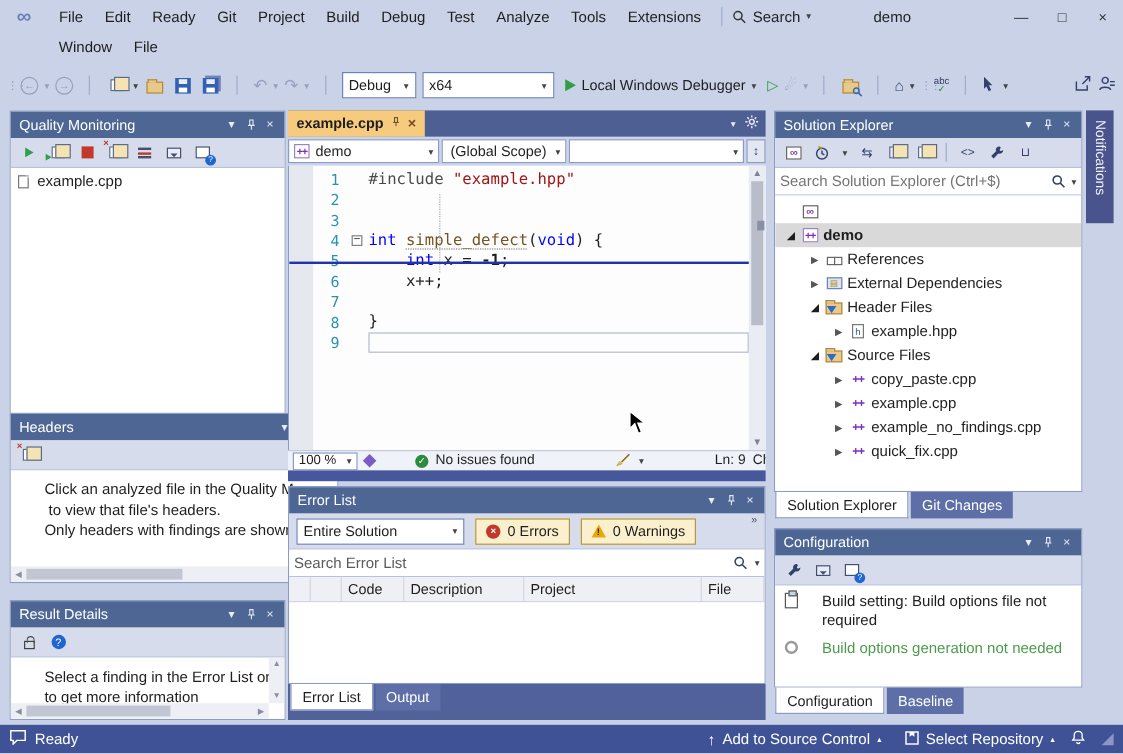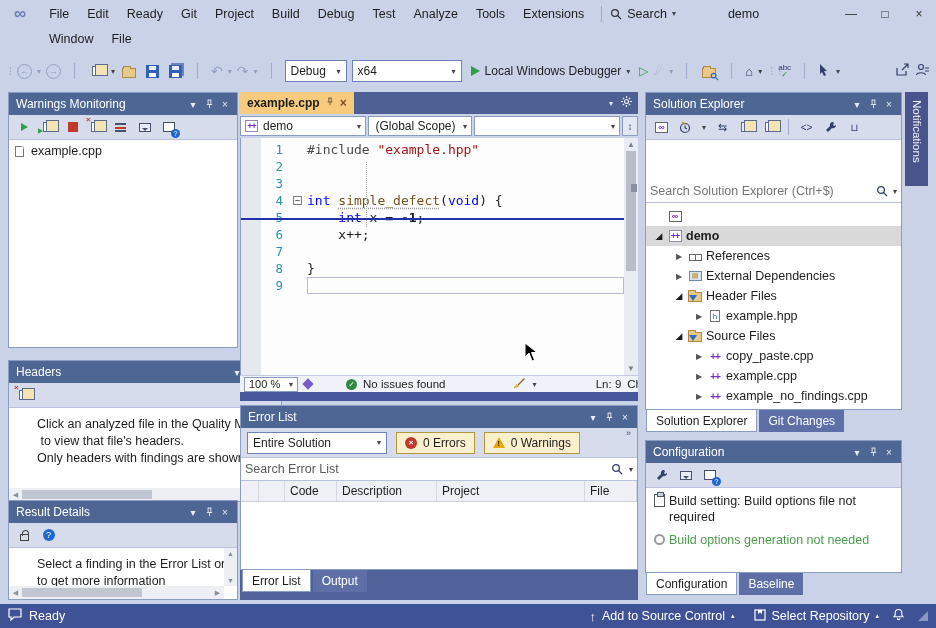--- a/index.html
+++ b/index.html
@@ -127,21 +127,21 @@
   .search-row input::placeholder { color:#5A5A5A; }
   .col-header { height:21px; flex:none; background:#EEF0F5; border-bottom:1px solid #CDD1DD; display:flex; font-size:12px; }
   .colh { border-right:1px solid #D5D8E2; display:flex; align-items:center; padding:0 5px; }
   .bottom-tabs { position:absolute; display:flex; align-items:flex-start; }
   .btab { height:22px; display:flex; align-items:center; padding:0 9px; font-size:12px; }
   .btab.active { background:#fff; color:#1E1E1E; border:1px solid #8A9CC4; border-top:none; }
   .btab.inactive { background:#5E6FA8; color:#fff; margin-left:2px; }
   .el-tabstrip { position:absolute; left:240px; top:570px; width:398px; height:30px; background:#51629B; display:flex; align-items:flex-start; padding-left:2px; }
 
   
-  .se-search { height:23px; flex:none; border-bottom:1px solid #B9C2DC; background:#fff; display:flex; align-items:center; padding:0 4px;margin-top:40px; }
+  .se-search { height:23px; flex:none; border-bottom:1px solid #B9C2DC; background:#fff; display:flex; align-items:center; padding:0 4px; }
   .se-search input { flex:1; border:none; outline:none; font-size:12.5px; color:#5A5A5A; font-family:"Liberation Sans",sans-serif; }
   .tree { padding-top:3px; font-size:12.5px; }
   .trow { display:flex; align-items:center; height:20px; white-space:nowrap; }
   .trow.selected { background:#D9D9D9; }
   .texp { width:14px; flex:none; text-align:center; font-size:8px; color:#555; }
   .texp.open { font-size:9px; color:#1E1E1E; }
   .ticon { width:18px; flex:none; display:flex; align-items:center; justify-content:center; }
   .tlabel { padding-left:2px; }
   .bold { font-weight:bold; }
   .ic-solution { width:13px; height:11px; border:1px solid #666; background:#fff; color:#7B2FBE; font-size:9px; font-weight:bold; display:flex; align-items:center; justify-content:center; }
@@ -151,21 +151,21 @@
   .ic-refs::before { content:""; position:absolute; left:0; top:1px; width:5px; height:5px; border:1px solid #666; }
   .ic-refs::after { content:""; position:absolute; right:0; top:1px; width:5px; height:5px; border:1px solid #666; background:#fff; }
   .ic-extdep { width:13px; height:10px; background:#DCE4F2; border:1px solid #6E83B7; position:relative; font-size:7px; color:#B8860B; display:flex; align-items:center; justify-content:center; }
   .ic-folder { width:14px; height:10px; background:#E8C98A; border:1px solid #B08A45; position:relative; margin-top:2px; }
   .ic-folder::before { content:""; position:absolute; top:-3px; left:-1px; width:6px; height:2px; background:#E8C98A; border:1px solid #B08A45; border-bottom:none; }
   .ic-folder .funnel { position:absolute; left:0px; top:2px; width:0; height:0; border-left:4px solid transparent; border-right:4px solid transparent; border-top:6px solid #2E6BC8; }
   .ic-hfile { width:10px; height:12px; border:1px solid #777; background:#fff; font-size:8px; color:#3360B4; display:flex; align-items:center; justify-content:center; }
   .notif-tab { position:absolute; left:905px; top:92px; width:23px; height:94px; background:#49548C; color:#F0F2FA; writing-mode:vertical-rl; display:flex; align-items:center; padding-top:8px; font-size:11.5px; }
 
   
-  .cfg-item { display:flex; gap:4px; padding:5px 8px 2px 8px; font-size:12.5px; line-height:16px; }
+  .cfg-item { display:flex; gap:20px; padding:5px 8px 2px 8px; font-size:12.5px; line-height:16px; }
   .cfg-item.green { color:#4C9B4C; }
   .ic-clip { width:11px; height:13px; border:1px solid #555; background:#fff; position:relative; flex:none; margin-top:1px; }
   .ic-clip::before { content:""; position:absolute; top:-3px; left:2px; width:5px; height:3px; border:1px solid #555; background:#C9D2E7; }
   .ic-radio { width:11px; height:11px; border-radius:50%; border:2px solid #9A9A9A; flex:none; margin-top:2px; }
 
   
   .statusbar { position:absolute; left:0; right:0; bottom:0; height:24px; background:#3E5295; color:#fff; display:flex; align-items:center; padding:0 8px; font-size:12.5px; gap:7px; }
   .sb-right { margin-left:auto; display:flex; align-items:center; gap:7px; }
   .sb-group { display:flex; align-items:center; gap:6px; padding:0 6px; height:24px; }
   .grip-corner { width:0; height:0; border-bottom:10px solid #8A97C4; border-left:10px solid transparent; margin-left:6px; }
@@ -281,21 +281,21 @@
         </svg></span>
     <span><svg width="15" height="14" viewBox="0 0 15 14">
           <circle cx="6" cy="4" r="2.5" fill="none" stroke="#33406A" stroke-width="1.2"></circle>
           <path d="M1.5 12c.5-3 8.5-3 9 0" fill="none" stroke="#33406A" stroke-width="1.2"></path>
           <path d="M10 5h4M10 8h4" stroke="#33406A" stroke-width="1.2"></path>
         </svg></span>
   </div>
 
   <div class="panel" style="left:8px;top:92px;width:230px;height:256px">
     <div class="ptitle">
-      <span>Warnings Monitoring</span>
+      <span>Quality Monitoring</span>
       <span class="spacer"></span>
       <span class="pt-btn caret-w">▾</span>
       <span class="pt-btn">
           <svg width="9" height="11" viewBox="0 0 10 12">
             <path d="M3 1h4M3.5 1v5M6.5 1v5M2 6h6M5 6v4" stroke="#E8ECF8" fill="none"></path>
           </svg>
         </span>
       <span class="pt-btn">×</span>
     </div>
     <div class="ptools">
@@ -325,21 +325,21 @@
         </span>
     </div>
     <div class="pcontent">
         <div class="file-row">
           <span class="doc-plain"></span>
           <span>example.cpp</span>
         </div>
       </div>
   </div>
 
-  <div class="panel" style="left:8px;top:360px;width:274px;height:142px">
+  <div class="panel" style="left:8px;top:344px;width:274px;height:142px">
     <div class="ptitle">
       <span>Headers</span>
       <span class="spacer"></span>
       <span class="pt-btn caret-w">▾</span>
       <span class="pt-btn">
           <svg width="9" height="11" viewBox="0 0 10 12">
             <path d="M3 1h4M3.5 1v5M6.5 1v5M2 6h6M5 6v4" stroke="#E8ECF8" fill="none"></path>
           </svg>
         </span>
       <span class="pt-btn">×</span>

